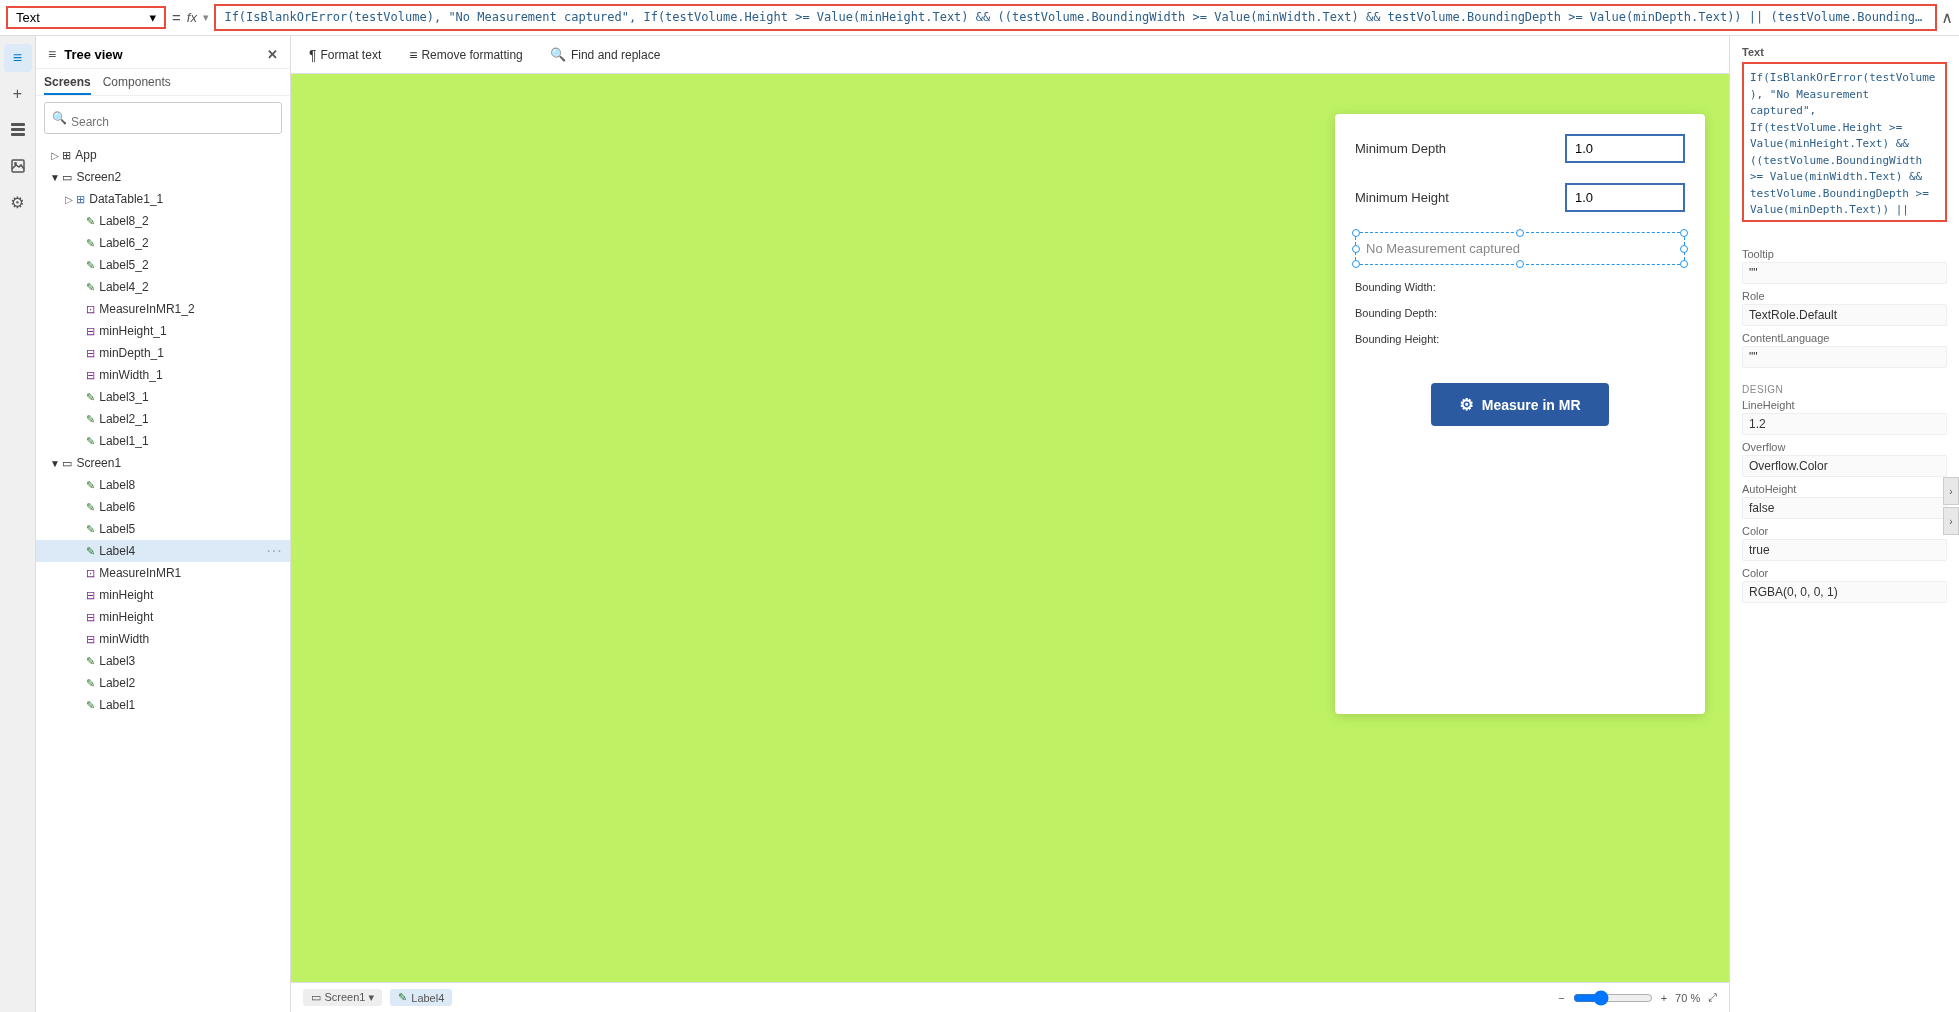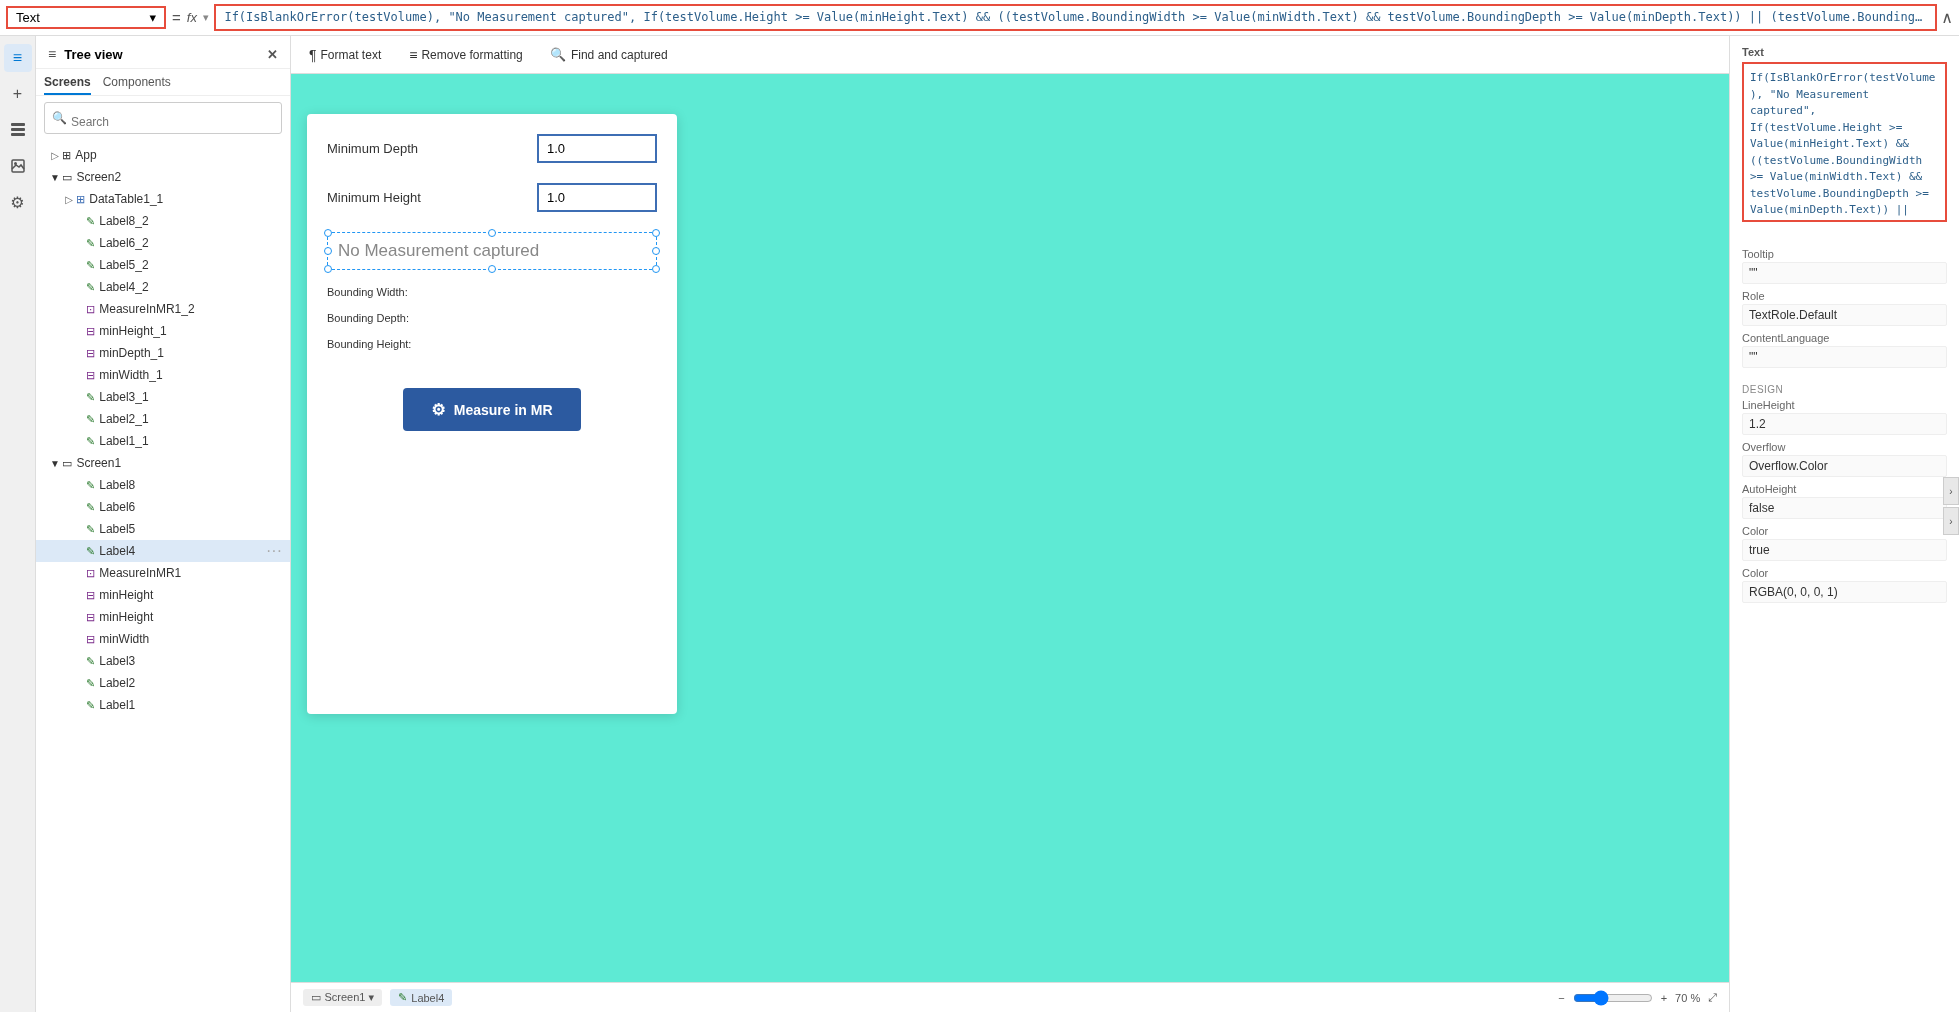--- a/index.html
+++ b/index.html
@@ -203,25 +203,25 @@
       color: #333;
       cursor: pointer;
       padding: 3px 6px;
       border-radius: 3px;
     }
 
     
     .canvas-main {
       flex: 1;
       display: flex;
-      justify-content: flex-start;
+      justify-content: flex-end;
       align-items: flex-start;
-      padding: 40px 16px;
+      padding: 40px 24px;
       overflow: auto;
-      background: #5eead4;
+      background: #bef264;
     }
     .app-screen {
       background: #fff;
       width: 370px;
       min-height: 600px;
       border-radius: 4px;
       box-shadow: 0 2px 12px rgba(0,0,0,0.15);
       padding: 20px;
       position: relative;
     }
@@ -594,39 +594,39 @@
       <div class="toolbar-btn">
         <span style="font-size:14px;">¶</span>
         <span>Format text</span>
       </div>
       <div class="toolbar-btn">
         <span style="font-size:14px;">≡</span>
         <span>Remove formatting</span>
       </div>
       <div class="toolbar-btn">
         <span style="font-size:13px;">🔍</span>
-        <span>Find and captured</span>
+        <span>Find and replace</span>
       </div>
     </div>
 
     <div class="canvas-main">
       <div class="app-screen">
 
         <div class="form-row">
           <span class="form-label">Minimum Depth</span>
           <input class="form-input" type="text" value="1.0" style="">
         </div>
 
         <div class="form-row">
           <span class="form-label">Minimum Height</span>
           <input class="form-input" type="text" value="1.0" style="">
         </div>
 
         <div style="position:relative; margin-bottom:16px;">
-          <div style="border: 1px dashed #2196f3; padding: 8px 10px; color: #888; font-size:17px; position:relative;">
+          <div style="border: 1px dashed #2196f3; padding: 8px 10px; color: #888; font-size:13px; position:relative;">
             <span>No Measurement captured</span>
             
             <div style="position:absolute;top:-4px;left:50%;transform:translateX(-50%);width:8px;height:8px;background:#fff;border:1px solid #2196f3;border-radius:50%;"></div>
             <div style="position:absolute;bottom:-4px;left:50%;transform:translateX(-50%);width:8px;height:8px;background:#fff;border:1px solid #2196f3;border-radius:50%;"></div>
             <div style="position:absolute;left:-4px;top:50%;transform:translateY(-50%);width:8px;height:8px;background:#fff;border:1px solid #2196f3;border-radius:50%;"></div>
             <div style="position:absolute;right:-4px;top:50%;transform:translateY(-50%);width:8px;height:8px;background:#fff;border:1px solid #2196f3;border-radius:50%;"></div>
             <div style="position:absolute;top:-4px;left:-4px;width:8px;height:8px;background:#fff;border:1px solid #2196f3;border-radius:50%;"></div>
             <div style="position:absolute;top:-4px;right:-4px;width:8px;height:8px;background:#fff;border:1px solid #2196f3;border-radius:50%;"></div>
             <div style="position:absolute;bottom:-4px;left:-4px;width:8px;height:8px;background:#fff;border:1px solid #2196f3;border-radius:50%;"></div>
             <div style="position:absolute;bottom:-4px;right:-4px;width:8px;height:8px;background:#fff;border:1px solid #2196f3;border-radius:50%;"></div>

